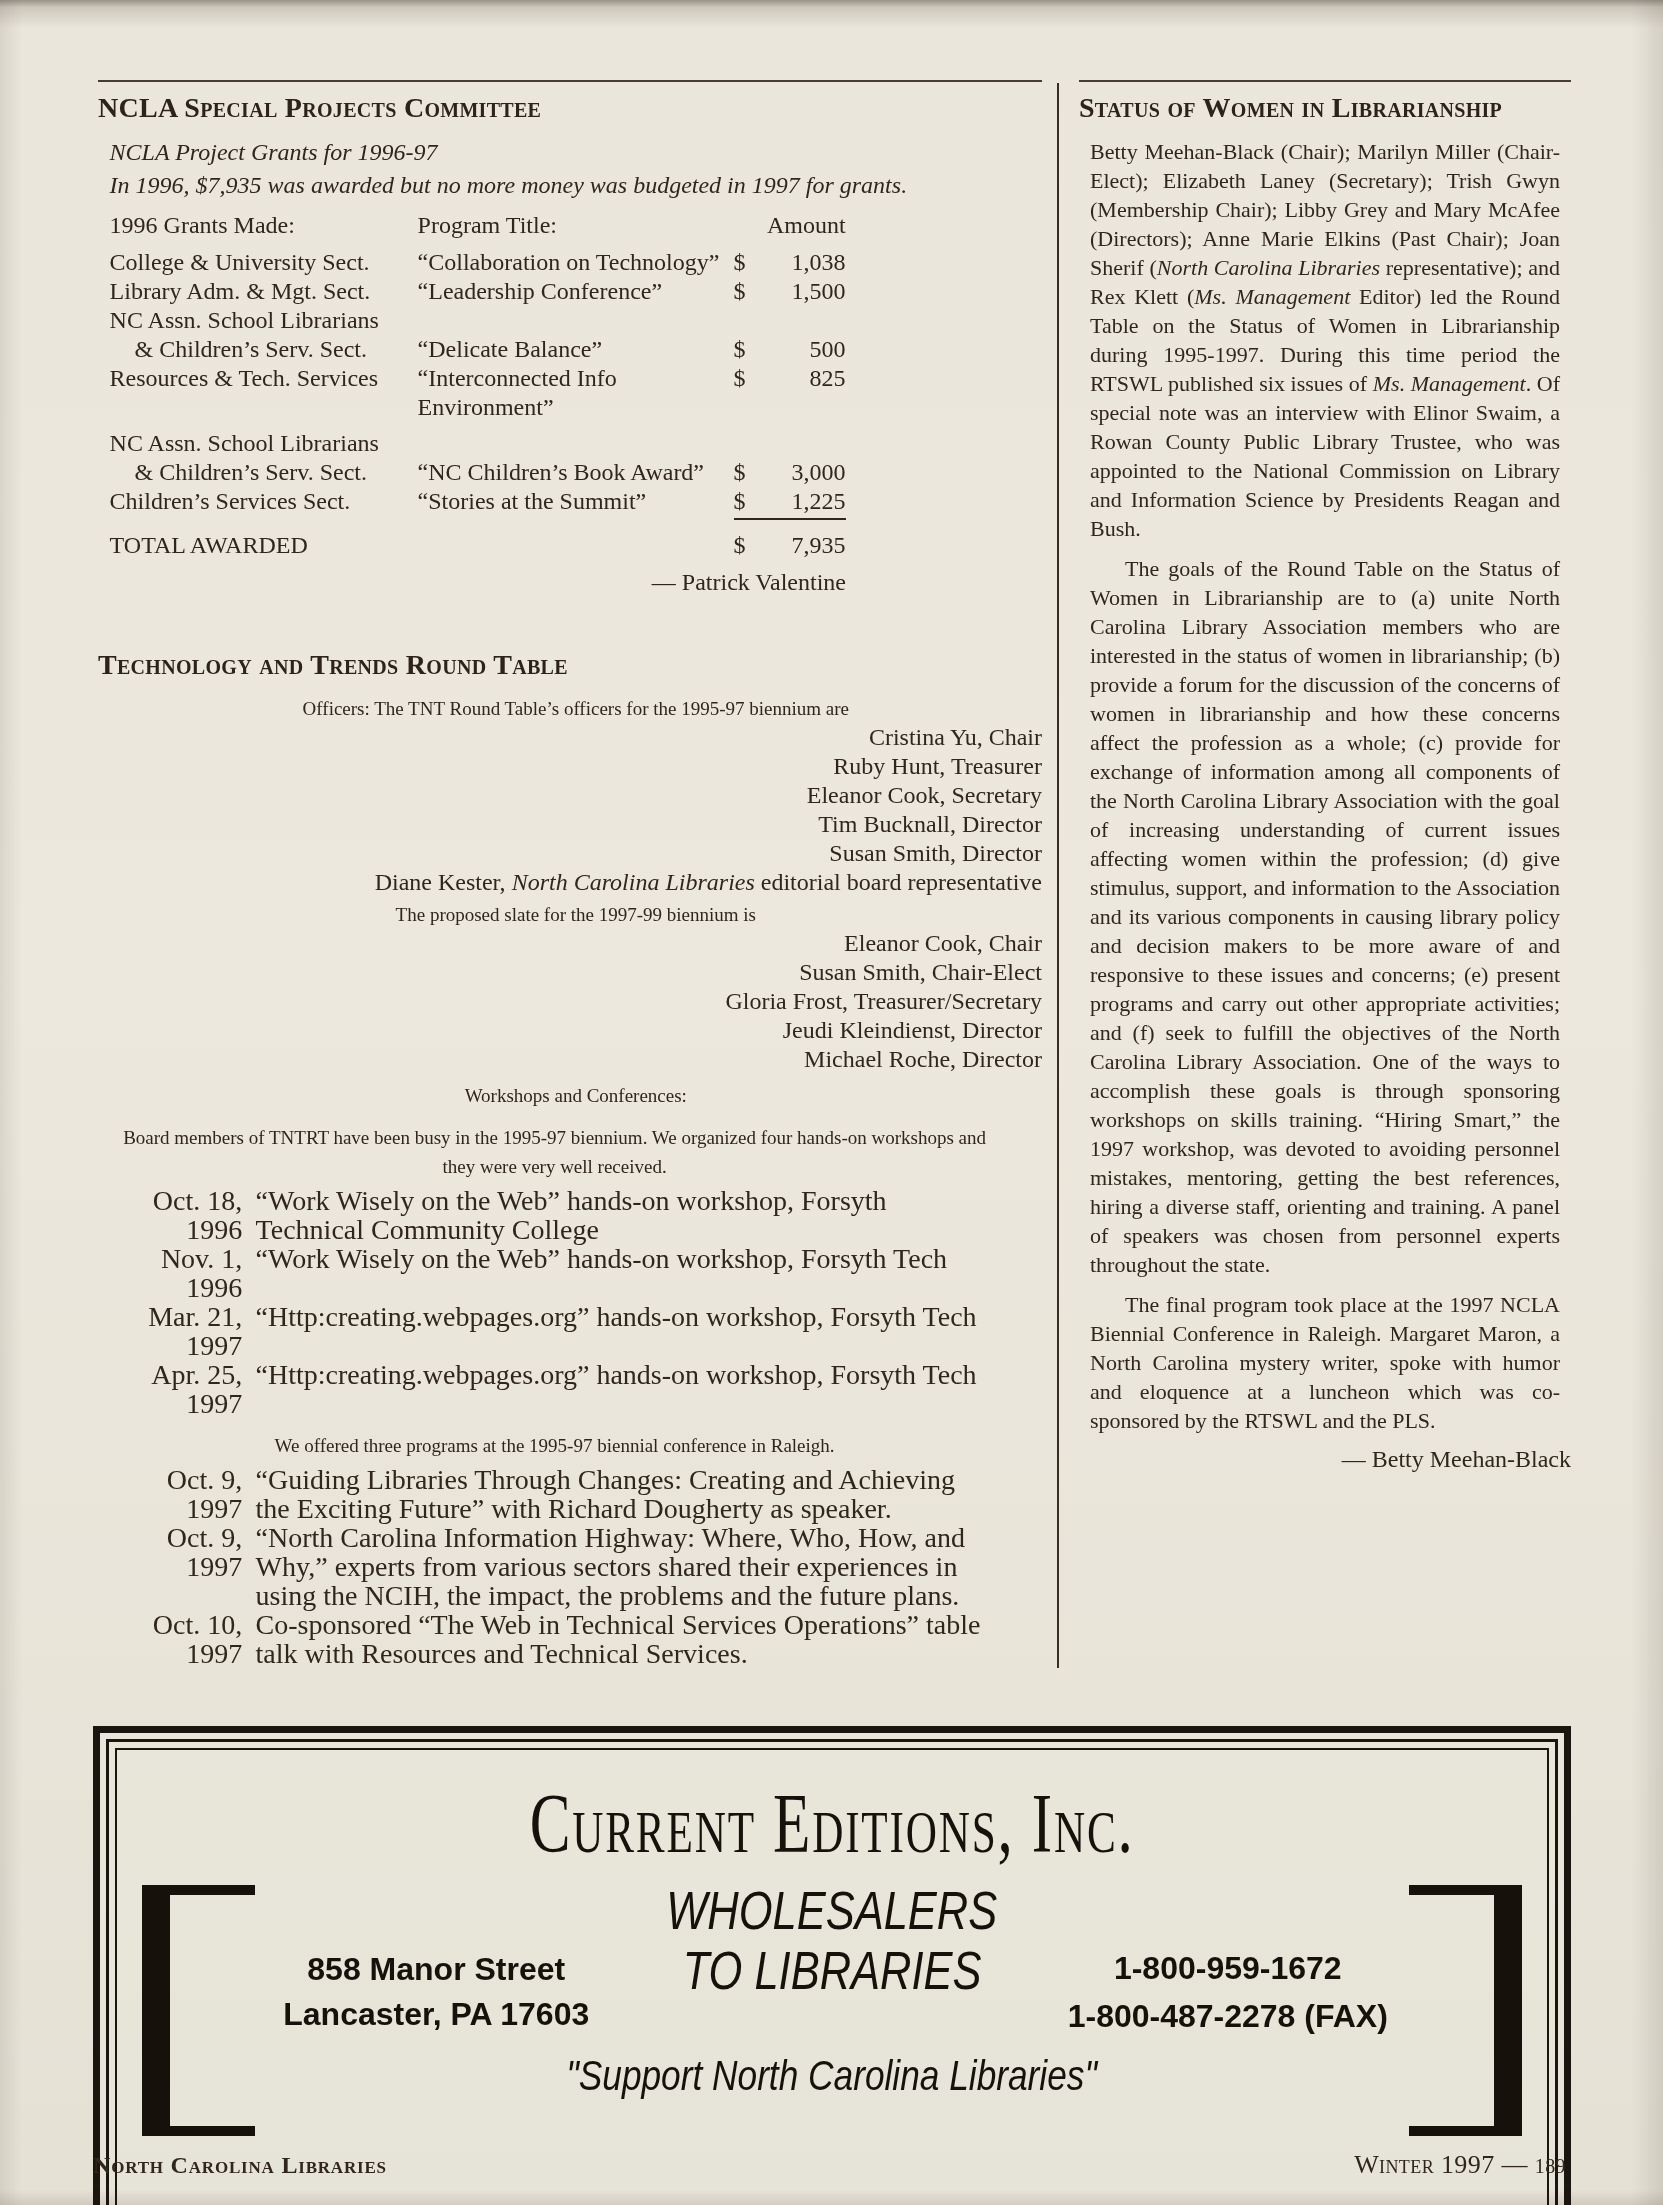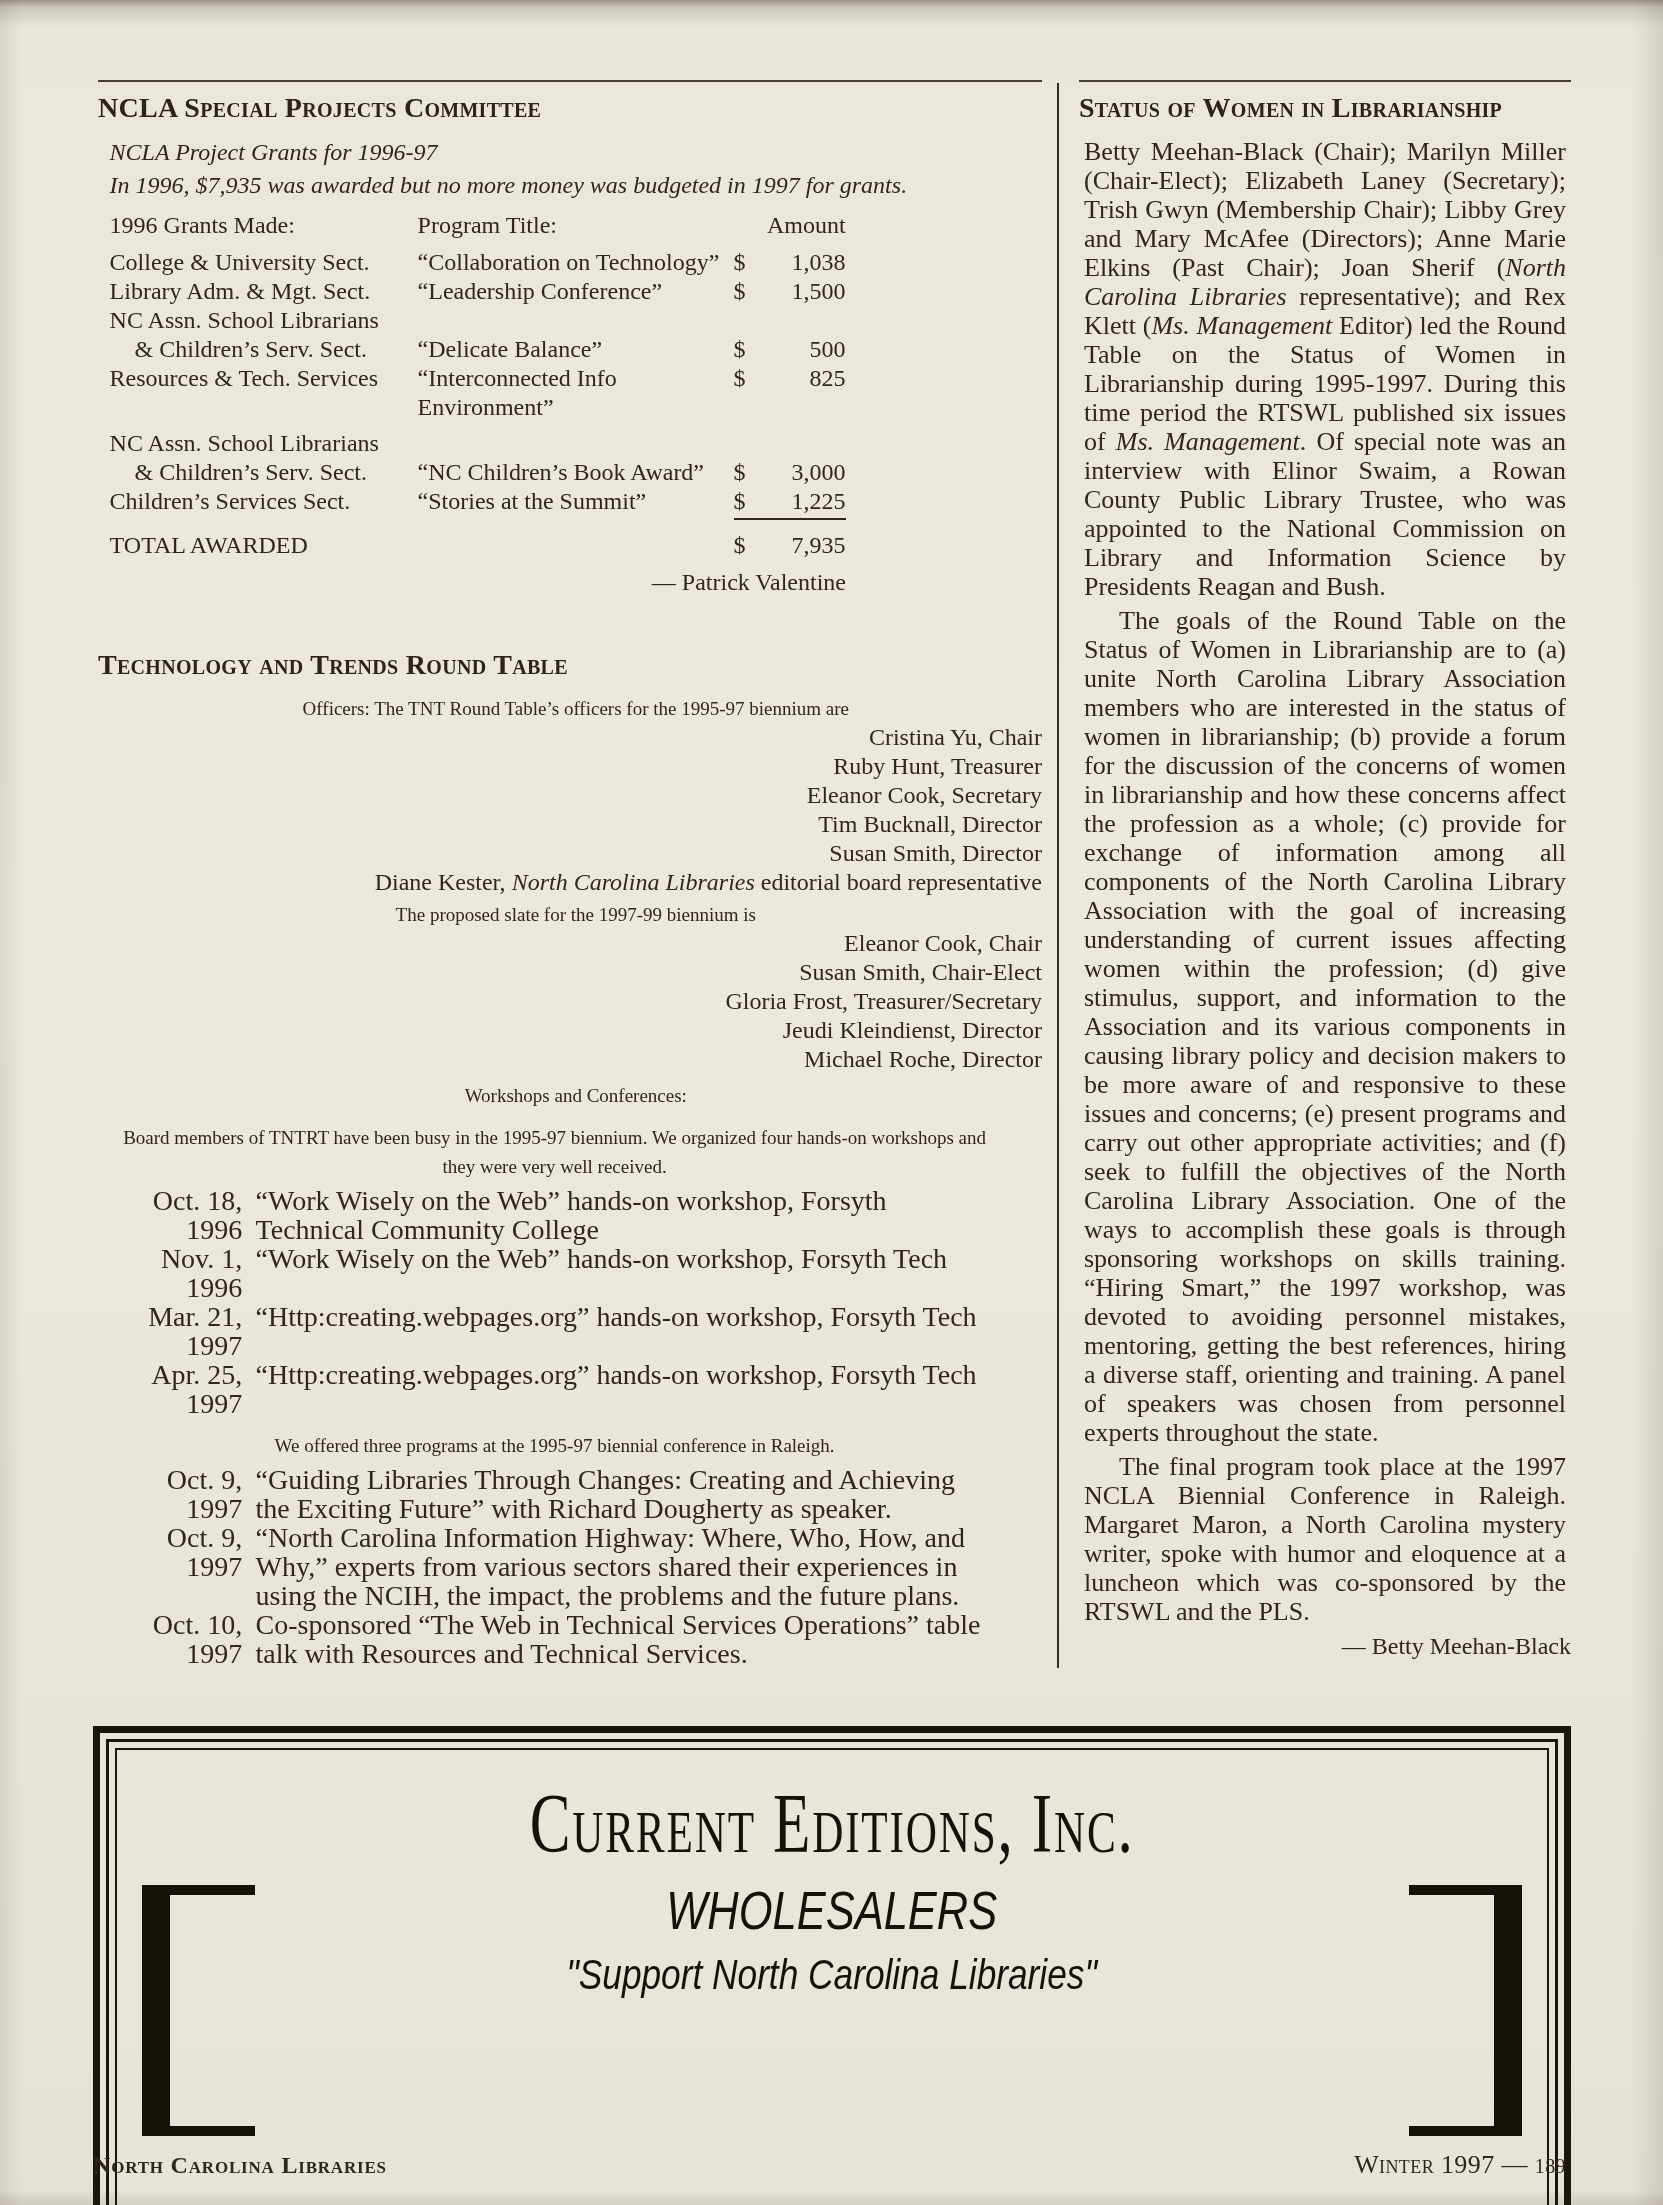--- a/index.html
+++ b/index.html
@@ -47,21 +47,21 @@
 
   .bodytext{margin:3.3px 0 0 11.6px;font-size:19px;line-height:29px;text-align:center;}
   .name-list{margin-left:125px;font-size:24px;line-height:29px;text-align:right;}
   .label{margin-top:6.7px;}
   .ws-intro{margin:13.3px 0 5px 11.6px;width:890px;}
   .dated-list{margin-left:18.3px;font-size:28px;line-height:29px;}
   .dated{display:flex;}
   .d-date{flex:none;width:126px;text-align:right;}
   .d-desc{margin-left:13.3px;width:725px;}
 
-  .col-right p.just{margin:5px;font-size:26px;line-height:29px;text-align:justify;}
+  .col-right p.just{margin:11px;font-size:22px;line-height:29px;text-align:justify;}
   .para-indent{text-indent:35px;}
   .byline-sw{margin-top:6.7px;}
 
   
   .ad{margin:58px 93px 0 93px;border:7.5px solid #1b150f;background:rgba(255,255,255,0.07);}
   .ad-f2{border:3.3px solid #1b150f;margin:5.8px;}
   .ad-f3{border:2.5px solid #1b150f;margin:5.8px;}
   .ad-content{position:relative;height:426px;}
   .bracket{position:absolute;top:105px;width:85px;height:231px;
     border-top:10.8px solid #17110c;border-bottom:10.8px solid #17110c;}
@@ -276,20 +276,31 @@
     <div class="ad-f2">
       <div class="ad-f3">
         <div class="ad-content">
           <div class="bracket bracket-left"></div>
           <div class="bracket bracket-right"></div>
 
           <div class="ad-company"><span class="cx">Current Editions, Inc.</span></div>
 
           <div class="ad-tagline ad-tag1"><span class="cxi">WHOLESALERS</span></div>
 
+          <div class="ad-mid">
+            <div class="ad-address">
+              <div>858 Manor Street</div>
+              <div>Lancaster, PA 17603</div>
+            </div>
+            <div class="ad-tagline ad-tag2"><span class="cxi">TO LIBRARIES</span></div>
+            <div class="ad-phones">
+              <div>1-800-959-1672</div>
+              <div>1-800-487-2278 (FAX)</div>
+            </div>
+          </div>
 
           <div class="ad-quote"><span class="cxi">"Support North Carolina Libraries"</span></div>
         </div>
       </div>
     </div>
   </div>
 
   <div class="footer">
     <div class="footer-journal">North Carolina Libraries</div>
     <div class="footer-issue"><span>Winter 1997</span> <span>—</span> <span class="pg">189</span></div>

